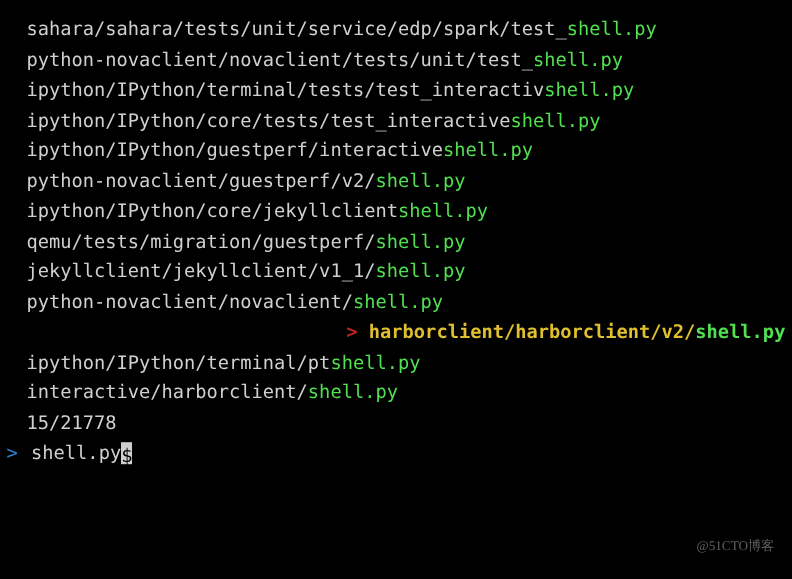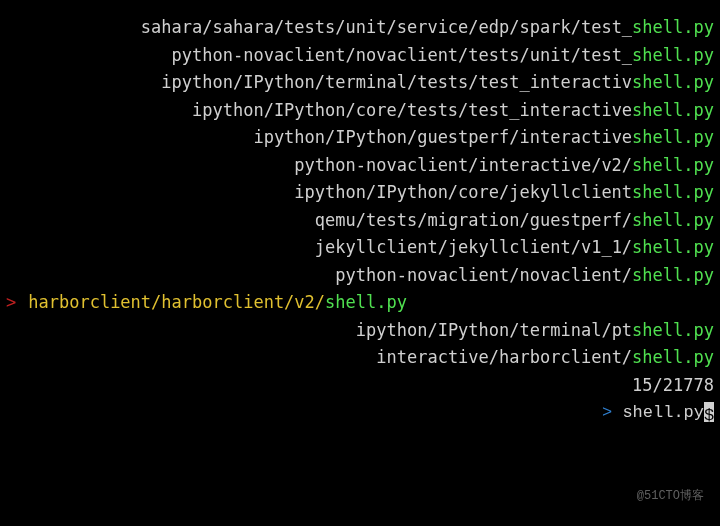--- a/index.html
+++ b/index.html
@@ -11,41 +11,40 @@
       color: #d0d0d0;
       padding: 14px 6px 6px 24px;
       width: 720px;
       height: 526px;
       overflow: hidden;
       position: relative;
     }
     .line {
       white-space: nowrap;
       overflow: hidden;
-      text-align: right;
     }
     .match { color: #50e050; }
     .selected-line {
       color: #e0c030;
-      font-weight: normal;
+      font-weight: bold;
       margin-left: -18px;
+      text-align: right;
     }
     .selected-line .chevron {
       color: #c02020;
       display: inline-block;
       width: 12px;
     }
     .selected-line .match { color: #50e050; }
     .counter {
       color: #d0d0d0;
-      margin-left: 16px;
+      margin-left: 0;
     }
     .prompt-line {
       margin-left: -18px;
-      font-family: Liberation Mono, monospace;
     }
     .prompt-line .chevron {
       color: #3080d0;
       display: inline-block;
       width: 12px;
     }
     .prompt-line .query { color: #d0d0d0; }
     .cursor {
       background: #d0d0d0;
       color: #000;
@@ -53,34 +52,34 @@
       width: 10px;
       height: 1.2em;
       vertical-align: text-bottom;
     }
     .watermark {
       position: absolute;
       right: 16px;
       bottom: 20px;
       color: #888;
       font-size: 12px;
-      font-family: Liberation Mono, monospace;
+      font-family: Liberation Serif, serif;
       opacity: 0.7;
     }
   </style>
 </head>
 <body>
 
 <div id="results-container">
     <div class="line"><span>sahara/sahara/tests/unit/service/edp/spark/test_</span><span class="match">shell.py</span></div>
     <div class="line"><span>python-novaclient/novaclient/tests/unit/test_</span><span class="match">shell.py</span></div>
     <div class="line"><span>ipython/IPython/terminal/tests/test_interactiv</span><span class="match">shell.py</span></div>
     <div class="line"><span>ipython/IPython/core/tests/test_interactive</span><span class="match">shell.py</span></div>
     <div class="line"><span>ipython/IPython/guestperf/interactive</span><span class="match">shell.py</span></div>
-    <div class="line"><span>python-novaclient/interactive/v2/</span><span class="match">shell.py</span></div>
+    <div class="line"><span>python-novaclient/guestperf/v2/</span><span class="match">shell.py</span></div>
     <div class="line"><span>ipython/IPython/core/jekyllclient</span><span class="match">shell.py</span></div>
     <div class="line"><span>qemu/tests/migration/guestperf/</span><span class="match">shell.py</span></div>
     <div class="line"><span>jekyllclient/jekyllclient/v1_1/</span><span class="match">shell.py</span></div>
     <div class="line"><span>python-novaclient/novaclient/</span><span class="match">shell.py</span></div>
   </div>
 
 <div class="selected-line">
   <span class="chevron">&gt;</span>
   <span>harborclient/harborclient/v2/</span><span class="match">shell.py</span>
 </div>

